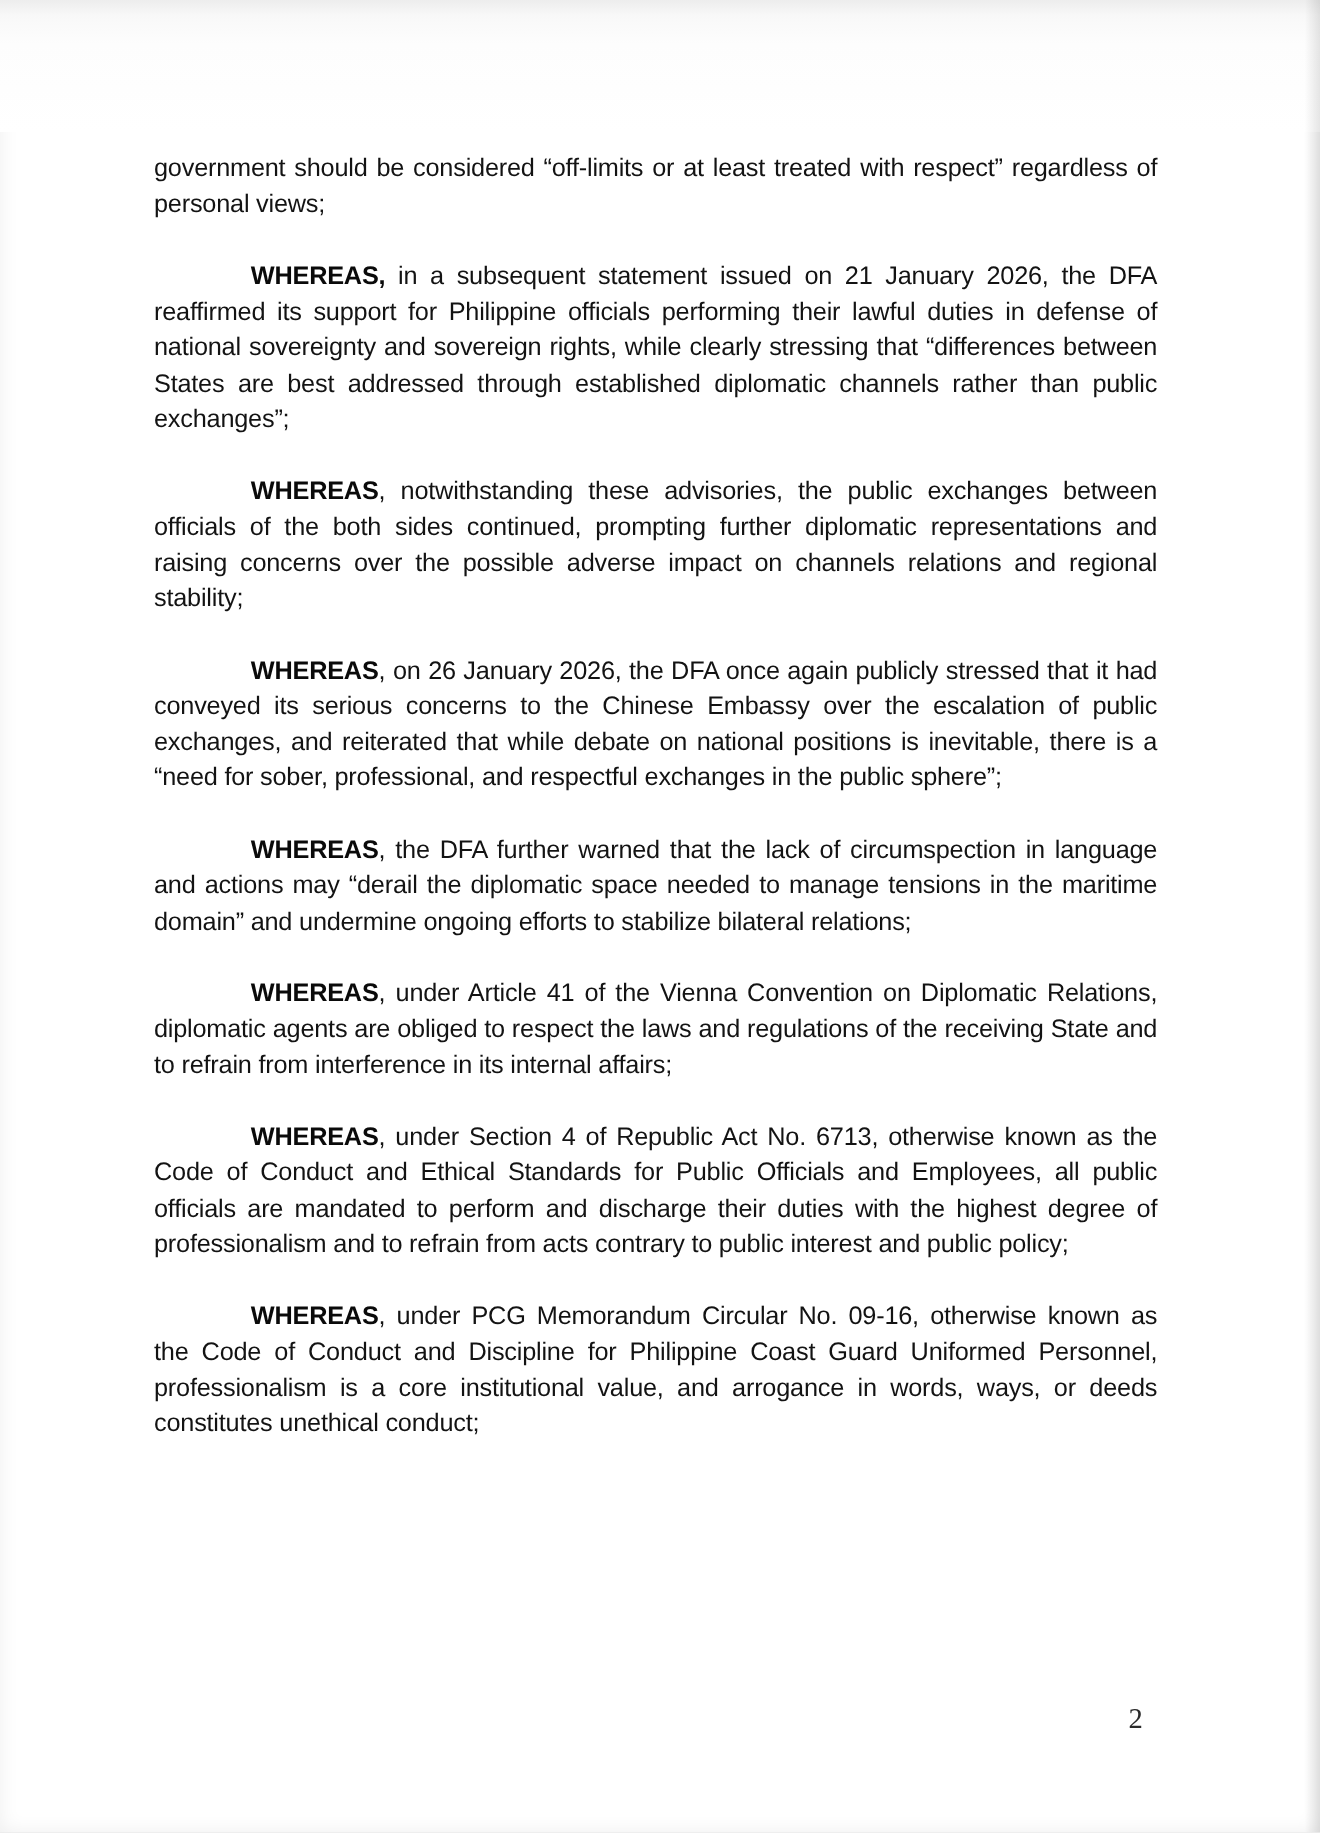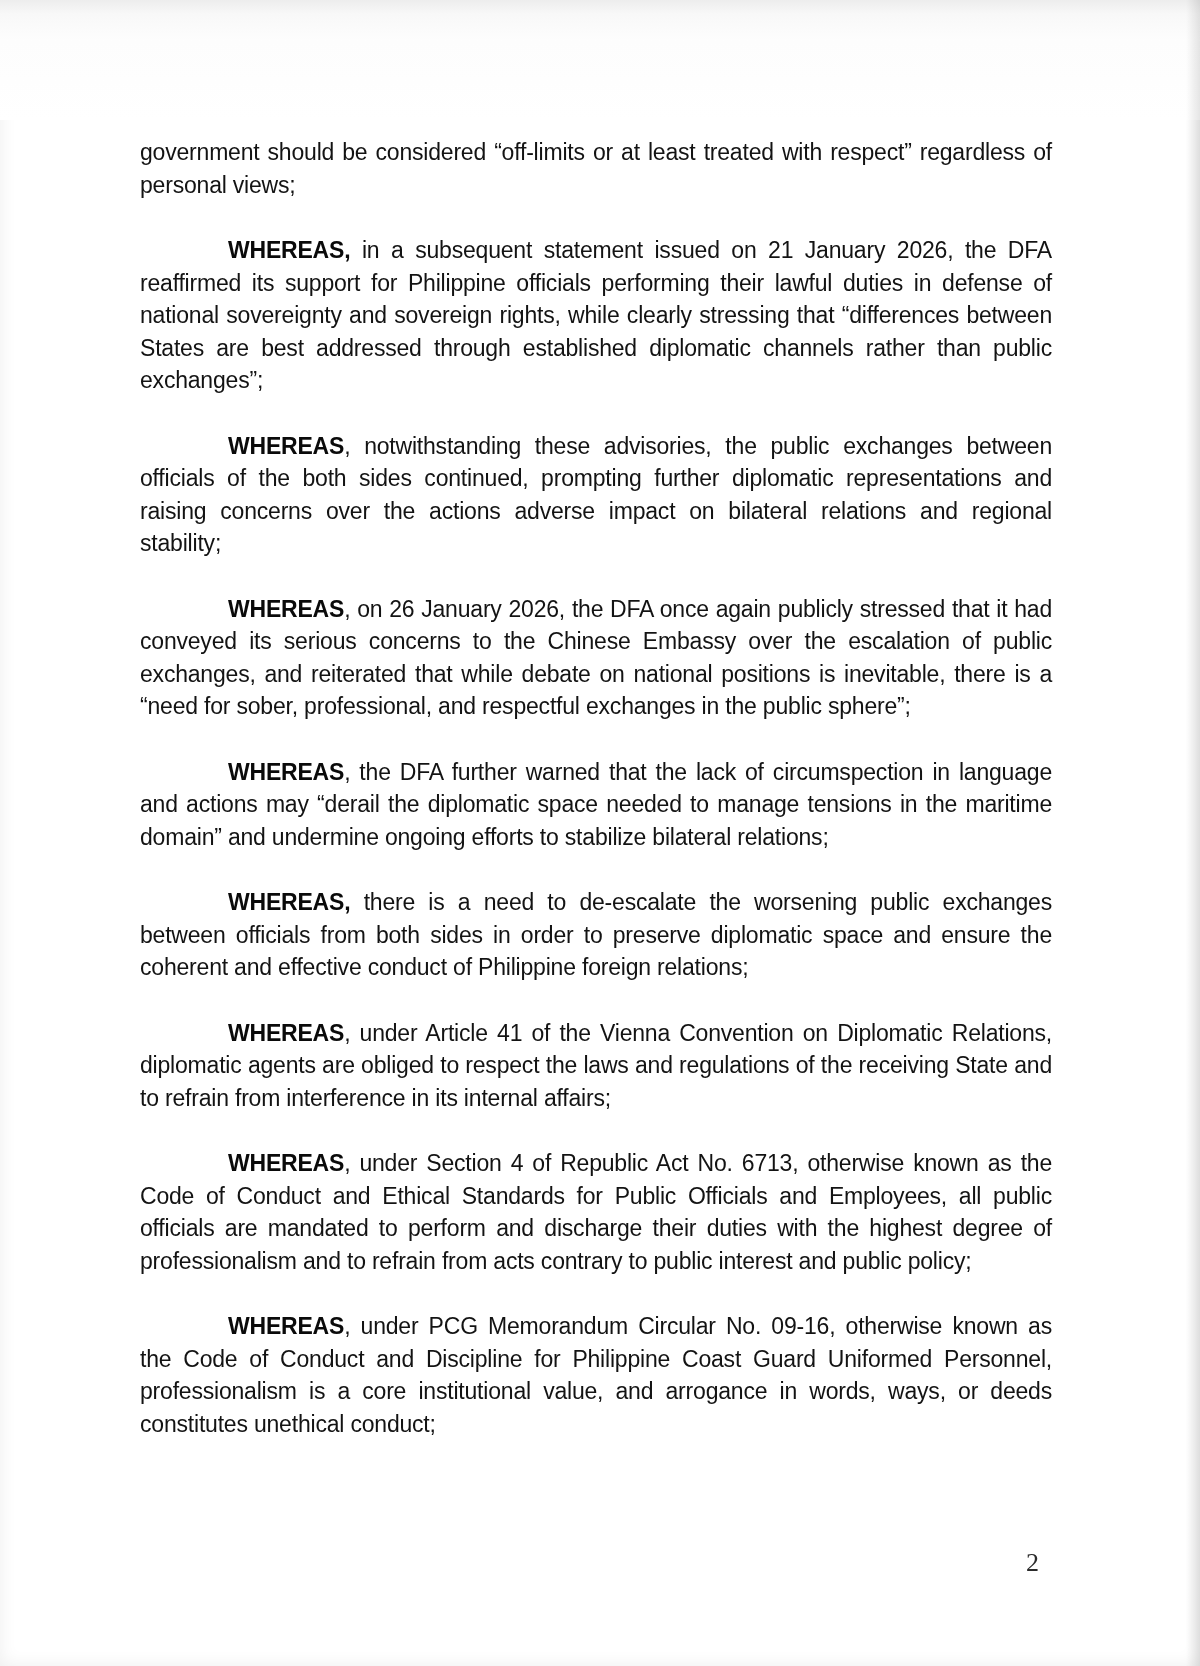--- a/index.html
+++ b/index.html
@@ -72,27 +72,26 @@
 
 <div class="page">
   <div class="page-top-shade"></div>
   <div class="page-right-shade"></div>
 
   <main class="content" id="paragraphs">
   <p class="para"><span class="para-text">government should be considered “off-limits or at least treated with respect” regardless of personal views;</span></p>
 
   <p class="para indented"><strong class="lead bold-italic">WHEREAS,</strong><span class="para-text"> in a subsequent statement issued on 21 January 2026, the DFA reaffirmed its support for Philippine officials performing their lawful duties in defense of national sovereignty and sovereign rights, while clearly stressing that “differences between States are best addressed through established diplomatic channels rather than public exchanges”;</span></p>
 
-  <p class="para indented"><strong class="lead bold-italic">WHEREAS</strong><span class="para-text">, notwithstanding these advisories, the public exchanges between officials of the both sides continued, prompting further diplomatic representations and raising concerns over the actions adverse impact on bilateral relations and regional stability;</span></p>
+  <p class="para indented"><strong class="lead bold-italic">WHEREAS</strong><span class="para-text">, notwithstanding these advisories, the public exchanges between officials of the both sides continued, prompting further diplomatic representations and raising concerns over the possible adverse impact on channels relations and regional stability;</span></p>
 
   <p class="para indented"><strong class="lead bold">WHEREAS</strong><span class="para-text">, on 26 January 2026, the DFA once again publicly stressed that it had conveyed its serious concerns to the Chinese Embassy over the escalation of public exchanges, and reiterated that while debate on national positions is inevitable, there is a “need for sober, professional, and respectful exchanges in the public sphere”;</span></p>
 
   <p class="para indented"><strong class="lead bold">WHEREAS</strong><span class="para-text">, the DFA further warned that the lack of circumspection in language and actions may “derail the diplomatic space needed to manage tensions in the maritime domain” and undermine ongoing efforts to stabilize bilateral relations;</span></p>
 
-  <p class="para indented"><strong class="lead bold-italic">WHEREAS,</strong><span class="para-text"> there is a need to de-escalate the worsening public exchanges between officials from both sides in order to preserve diplomatic space and ensure the coherent and effective conduct of Philippine foreign relations;</span></p>
 
   <p class="para indented"><strong class="lead bold-italic">WHEREAS</strong><span class="para-text">, under Article 41 of the Vienna Convention on Diplomatic Relations, diplomatic agents are obliged to respect the laws and regulations of the receiving State and to refrain from interference in its internal affairs;</span></p>
 
   <p class="para indented"><strong class="lead bold-italic">WHEREAS</strong><span class="para-text">, under Section 4 of Republic Act No. 6713, otherwise known as the Code of Conduct and Ethical Standards for Public Officials and Employees, all public officials are mandated to perform and discharge their duties with the highest degree of professionalism and to refrain from acts contrary to public interest and public policy;</span></p>
 
   <p class="para indented"><strong class="lead bold-italic">WHEREAS</strong><span class="para-text">, under PCG Memorandum Circular No. 09-16, otherwise known as the Code of Conduct and Discipline for Philippine Coast Guard Uniformed Personnel, professionalism is a core institutional value, and arrogance in words, ways, or deeds constitutes unethical conduct;</span></p>
 </main>
 
   <div class="page-number">2</div>
 </div>

